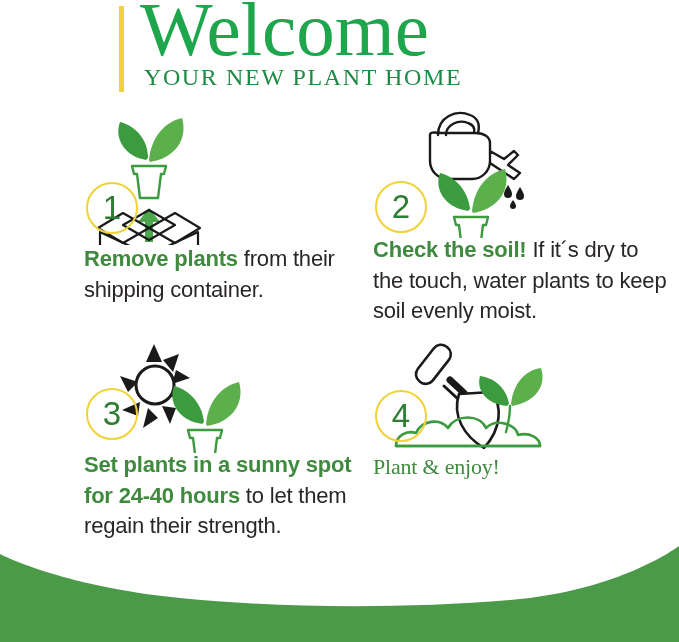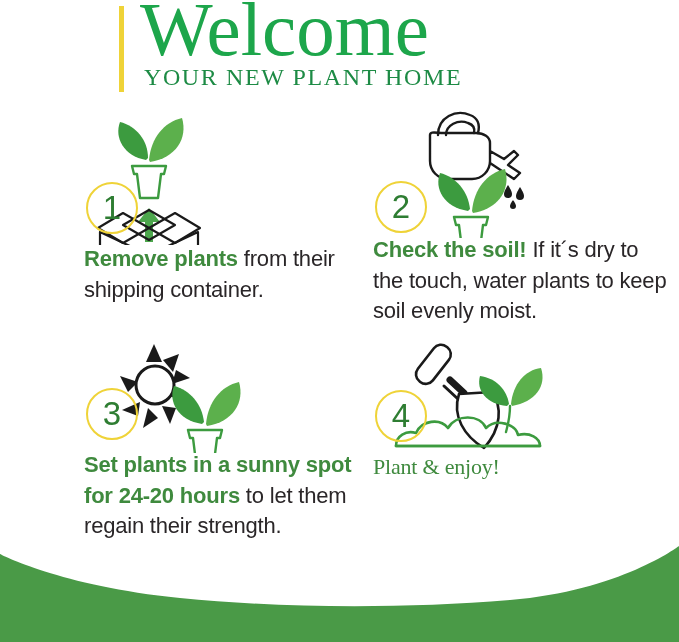--- a/index.html
+++ b/index.html
@@ -216,21 +216,21 @@
 
       <path d="M110 92 L144 92 L142 100 L139 100 L136 124 L118 124 L115 100 L112 100 Z" fill="none" stroke="#3C9B3F" stroke-width="2.4" stroke-linejoin="round"></path>
     </svg>
   </div>
 
   <div class="step-badge">
     <span>3</span>
   </div>
 
   <div class="step-text">
-    <span class="hl">Set plants in a sunny spot for 24-20 hours</span><span> to let them regain their strength.</span>
+    <span class="hl">Set plants in a sunny spot for 24-40 hours</span><span> to let them regain their strength.</span>
   </div>
 </div>
 
 <div class="step" id="step-4">
 
   <div class="step-icon">
     <svg width="210" height="112" viewBox="0 0 210 112">
 
       <rect x="56" y="2" width="19" height="44" rx="9" transform="rotate(38 65 24)" fill="#ffffff" stroke="#1A1A1A" stroke-width="2.6"></rect>
 

